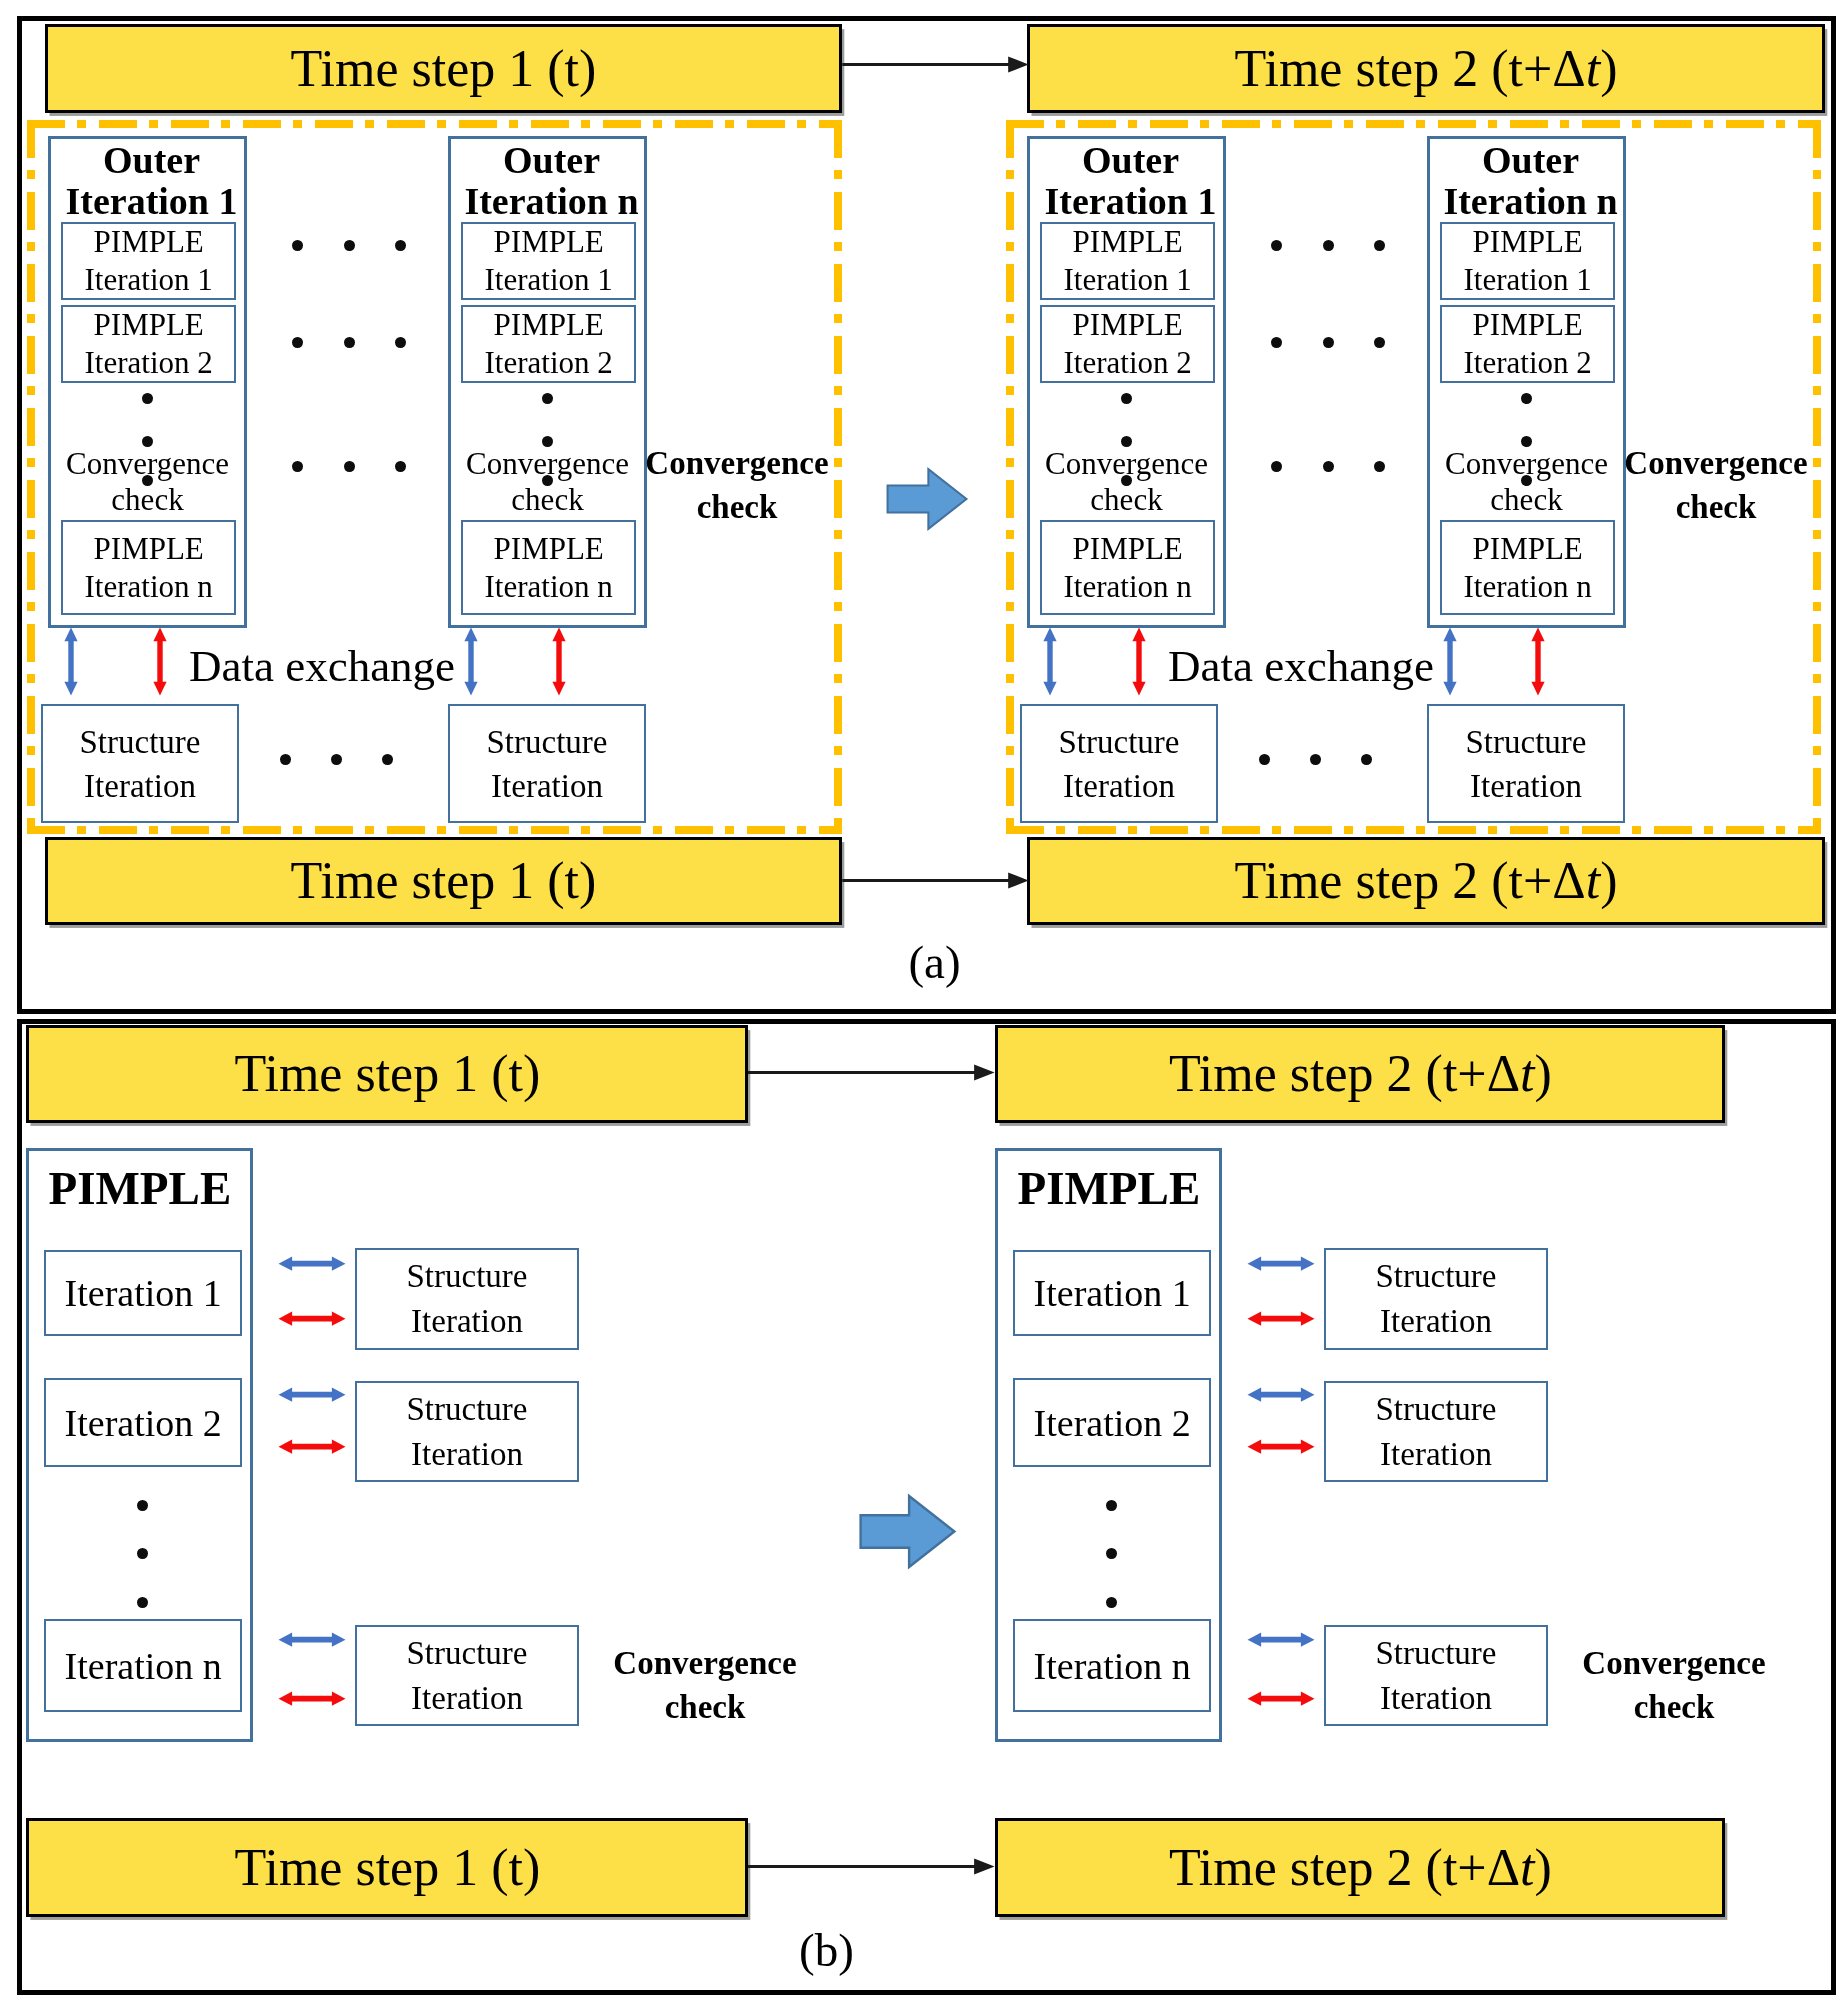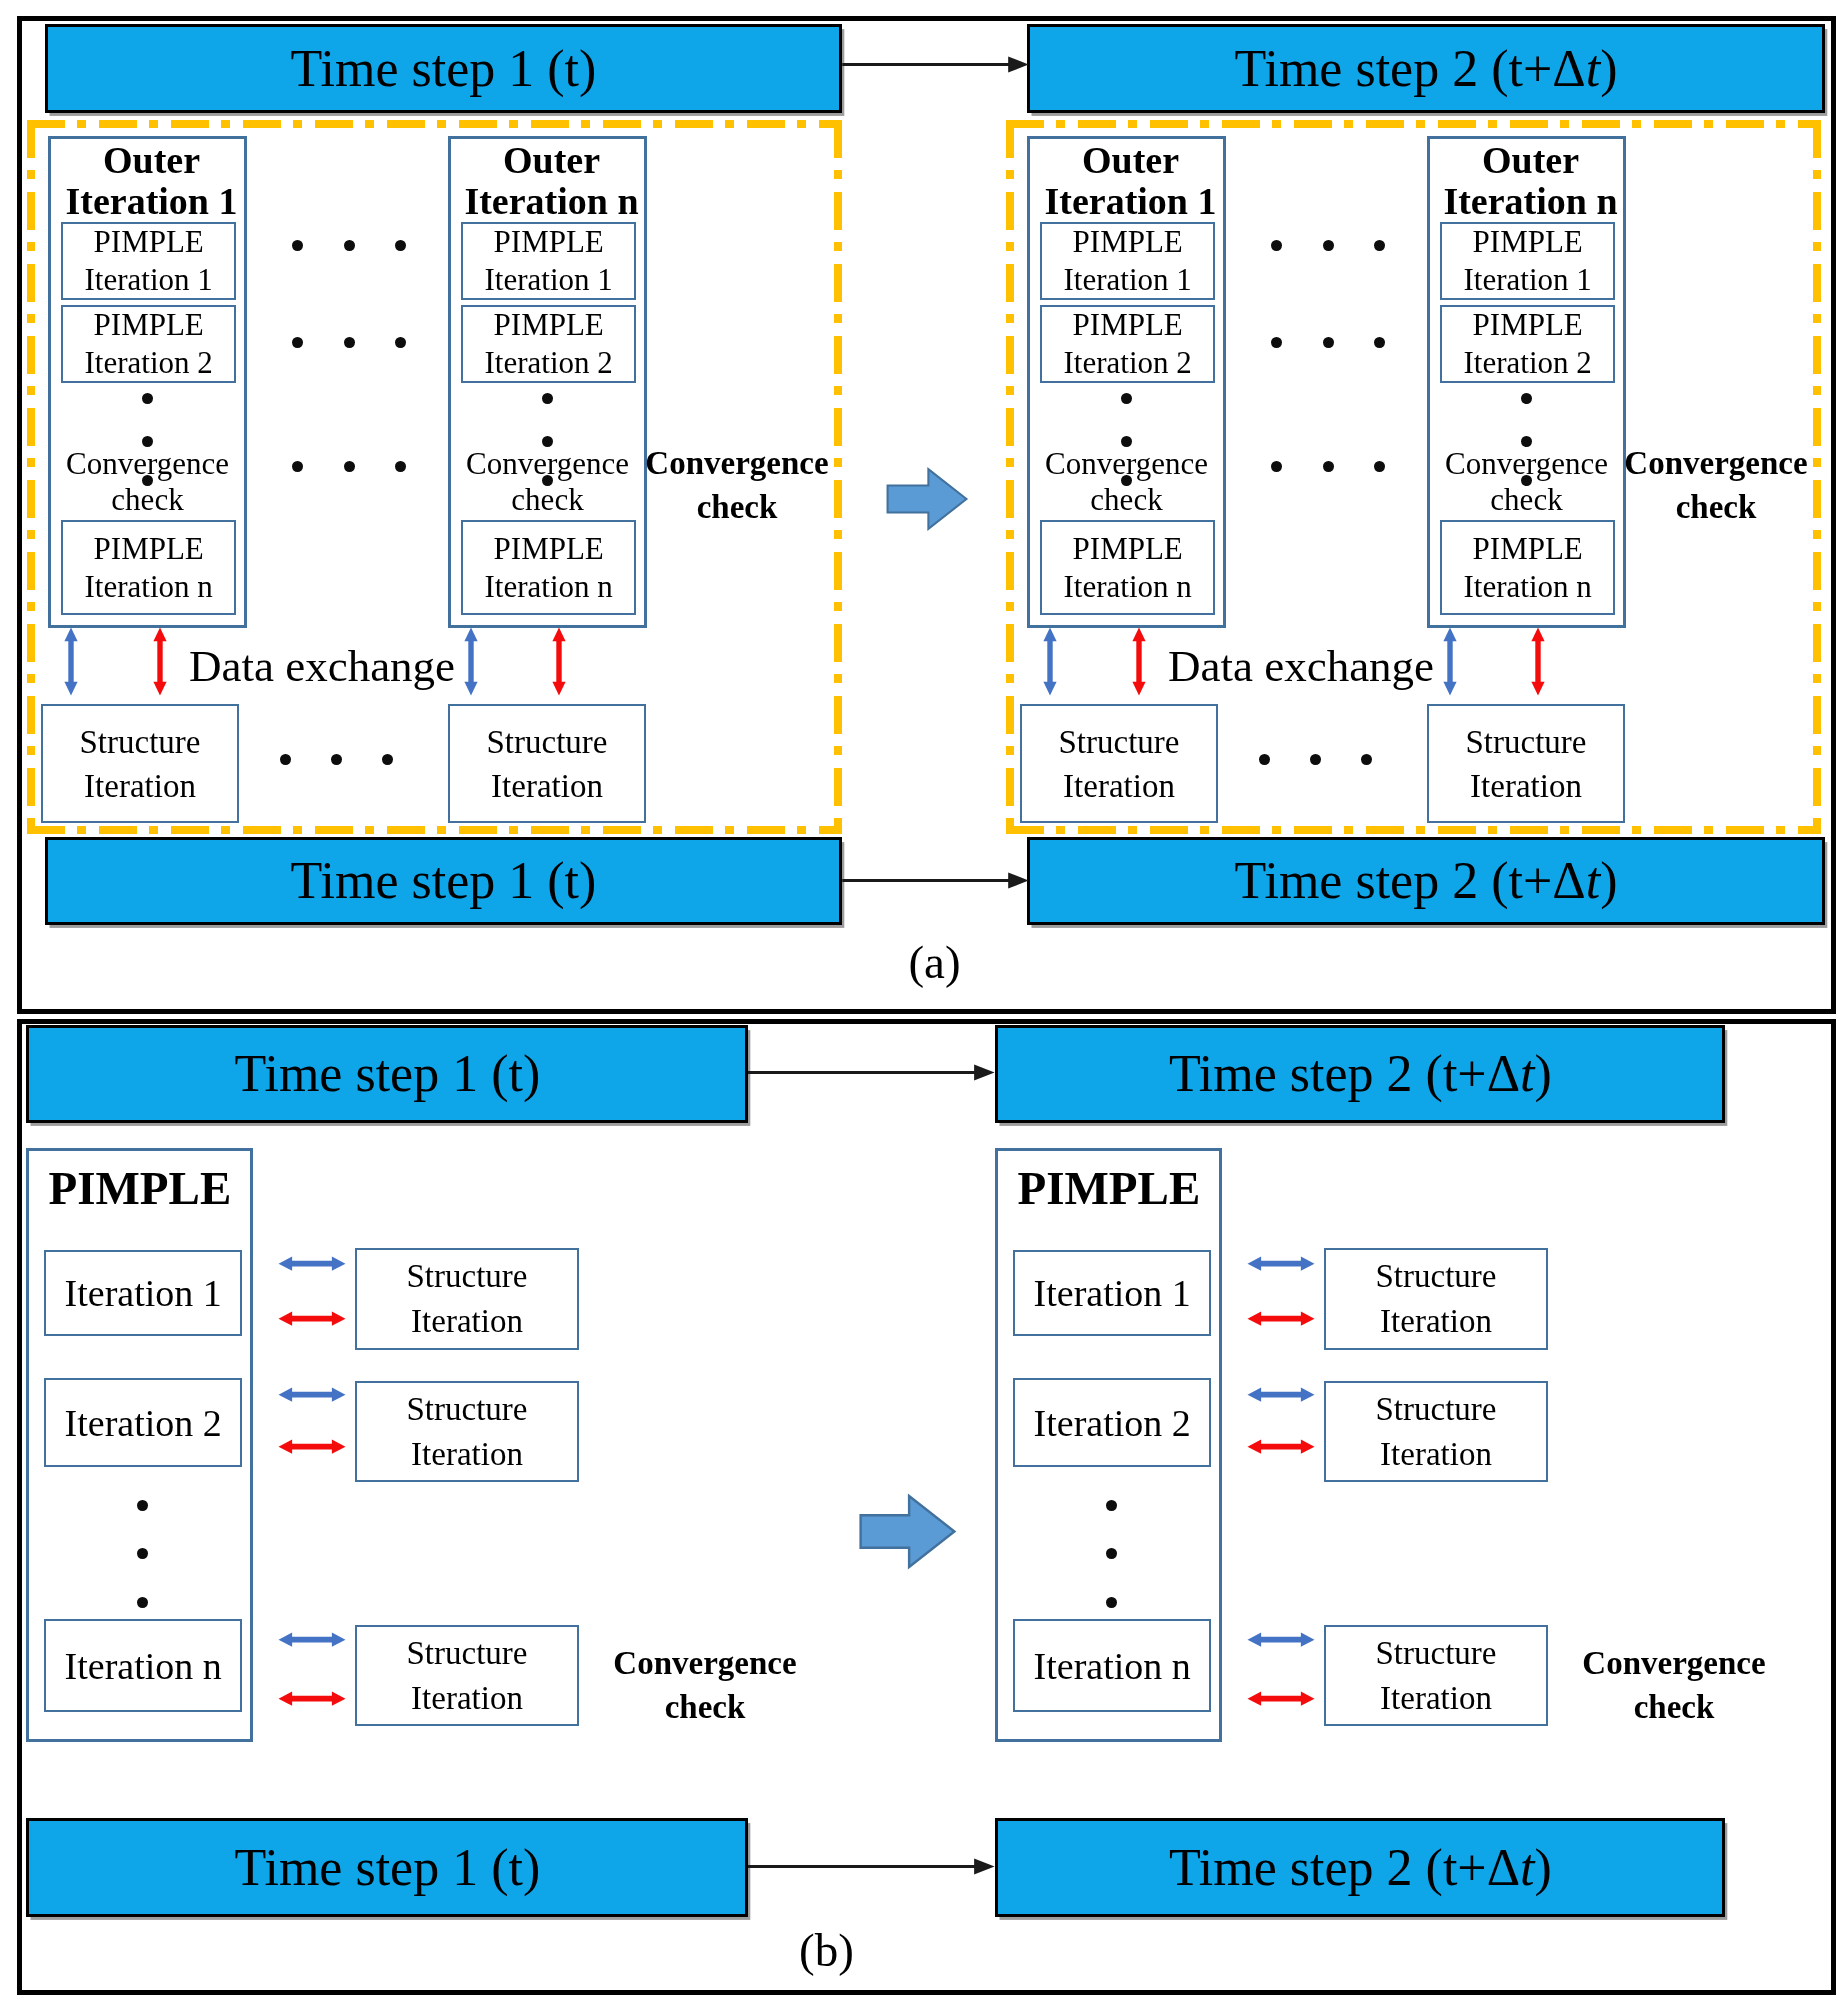--- a/index.html
+++ b/index.html
@@ -6,21 +6,21 @@
   *{box-sizing:border-box;}
   .canvas{
     position:relative;width:1845px;height:2005px;background:#ffffff;
     font-family:"Liberation Serif","DejaVu Serif",serif;color:#000;overflow:hidden;
   }
   .abs{position:absolute;}
   
   .panel{position:absolute;border:5.1px solid #000;background:transparent;}
   
   .tbox{
-    position:absolute;border:3.4px solid #000;background:#0ea5e9;
+    position:absolute;border:3.4px solid #000;background:#fde047;
     display:flex;align-items:center;justify-content:center;
     font-size:52px;line-height:1;white-space:nowrap;
     box-shadow:3.4px 4px 0 -1.1px #9c9c9c;
   }
   .tbox .it{font-style:italic;}
   
   .yd{position:absolute;}
   .yd-h{height:8px;left:0;right:0;background:repeating-linear-gradient(90deg,#ffc000 0 38px,transparent 38px 50px,#ffc000 50px 59px,transparent 59px 72px);}
   .yd-v{width:8px;top:0;bottom:0;background:repeating-linear-gradient(180deg,#ffc000 0 38px,transparent 38px 50px,#ffc000 50px 59px,transparent 59px 72px);}
   

